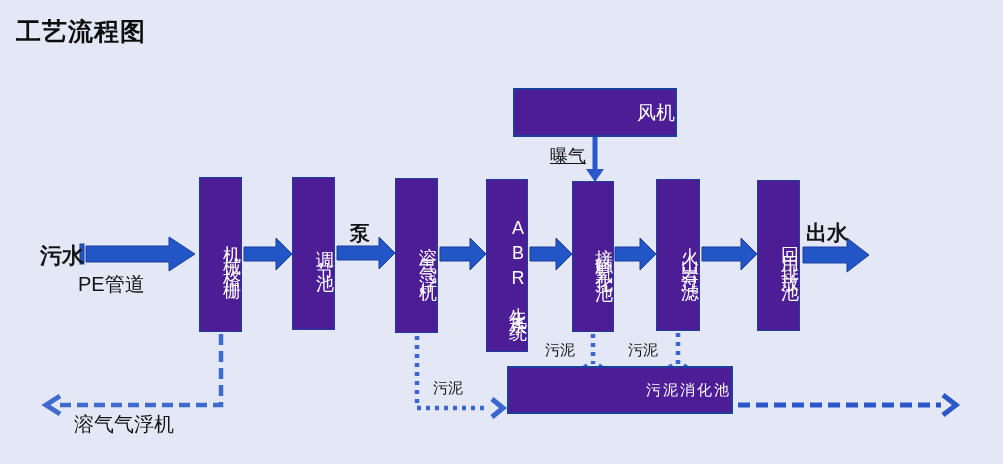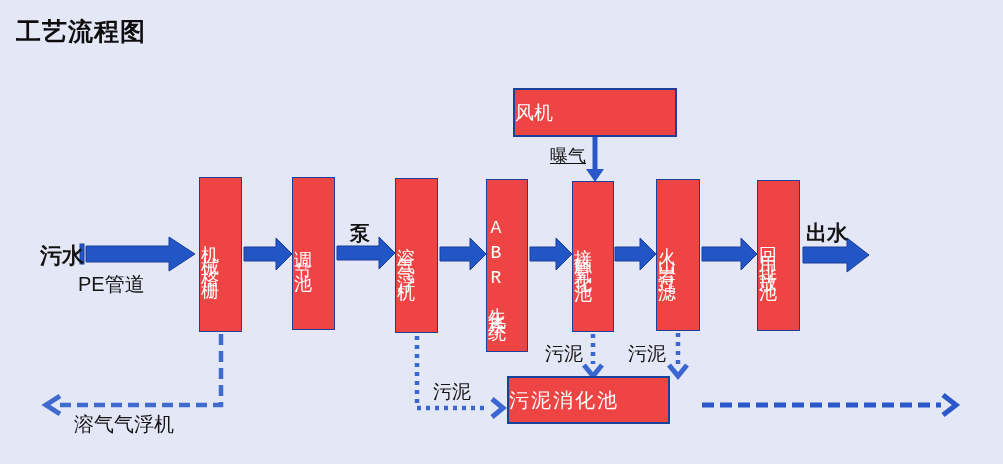--- a/index.html
+++ b/index.html
@@ -13,58 +13,57 @@
   }
   .abs { position: absolute; }
   .title {
     left: 16px; top: 15px;
     font-size: 25px;
     font-weight: bold;
     color: #0d0d0d;
     letter-spacing: 1px;
   }
   .node {
-    background: #ef4444;
+    background: #4c1d95;
     border: 1.5px solid #1b3f9a;
     box-sizing: border-box;
     display: flex;
     align-items: center;
-    justify-content: flex-start;
+    justify-content: flex-end;
     color: #ffffff;
-    font-family: Liberation Mono, monospace;
   }
   .vtext {
     writing-mode: vertical-lr;
     text-orientation: upright;
     font-size: 18px;
     line-height: 1;
     letter-spacing: 12px;
     white-space: nowrap;
   }
   .vtext.sp5  { letter-spacing: 9px; }
   .vtext.tight{ letter-spacing: 5px; font-size: 18px; }
   .fan-box   { left:513px; top:88px;  width:164px; height:49px; font-size:19px; border-width:2px; }
   .mech-box  { left:199px; top:177px; width:43px;  height:155px; }
   .tiao-box  { left:292px; top:177px; width:43px;  height:153px; }
   .rong-box  { left:395px; top:178px; width:43px;  height:155px; }
   .abr-box   { left:486px; top:179px; width:42px;  height:173px; }
   .jie-box   { left:572px; top:181px; width:42px;  height:151px; }
   .huo-box   { left:656px; top:179px; width:44px;  height:152px; }
   .hui-box   { left:757px; top:180px; width:43px;  height:151px; }
-  .sludge-box{ left:507px; top:376px; width:163px; height:48px; font-size:20px; letter-spacing:2px; border-width:2px; }
+  .sludge-box{ left:507px; top:366px; width:226px; height:48px; font-size:15px; letter-spacing:2px; border-width:2px; }
   .circle {
     left:870px; top:199px; width:103px; height:105px;
     border-radius: 50%;
     flex-direction: column;
     font-size: 19px;
     line-height: 24px;
     border-width: 2px;
     text-align: center;
   }
-  .lbl { color:#141414; font-size:19px; white-space:nowrap; }
+  .lbl { color:#141414; font-size:15px; white-space:nowrap; }
   .lbl.b { font-weight: bold; }
   .lbl-wushui  { left:40px;  top:241px; font-size:22px; }
   .lbl-pe      { left:78px;  top:271px; font-size:20px; }
   .lbl-beng    { left:350px; top:220px; font-size:20px; }
   .lbl-baoqi   { left:550px; top:144px; font-size:18px;text-decoration:underline; }
   .lbl-chushui { left:806px; top:219px; font-size:21px; }
   .lbl-wuni-a  { left:545px; top:341px; }
   .lbl-wuni-b  { left:628px; top:341px; }
   .lbl-wuni-c  { left:433px; top:379px; }
   .lbl-zawu    { left:74px;  top:411px; font-size:20px; }

